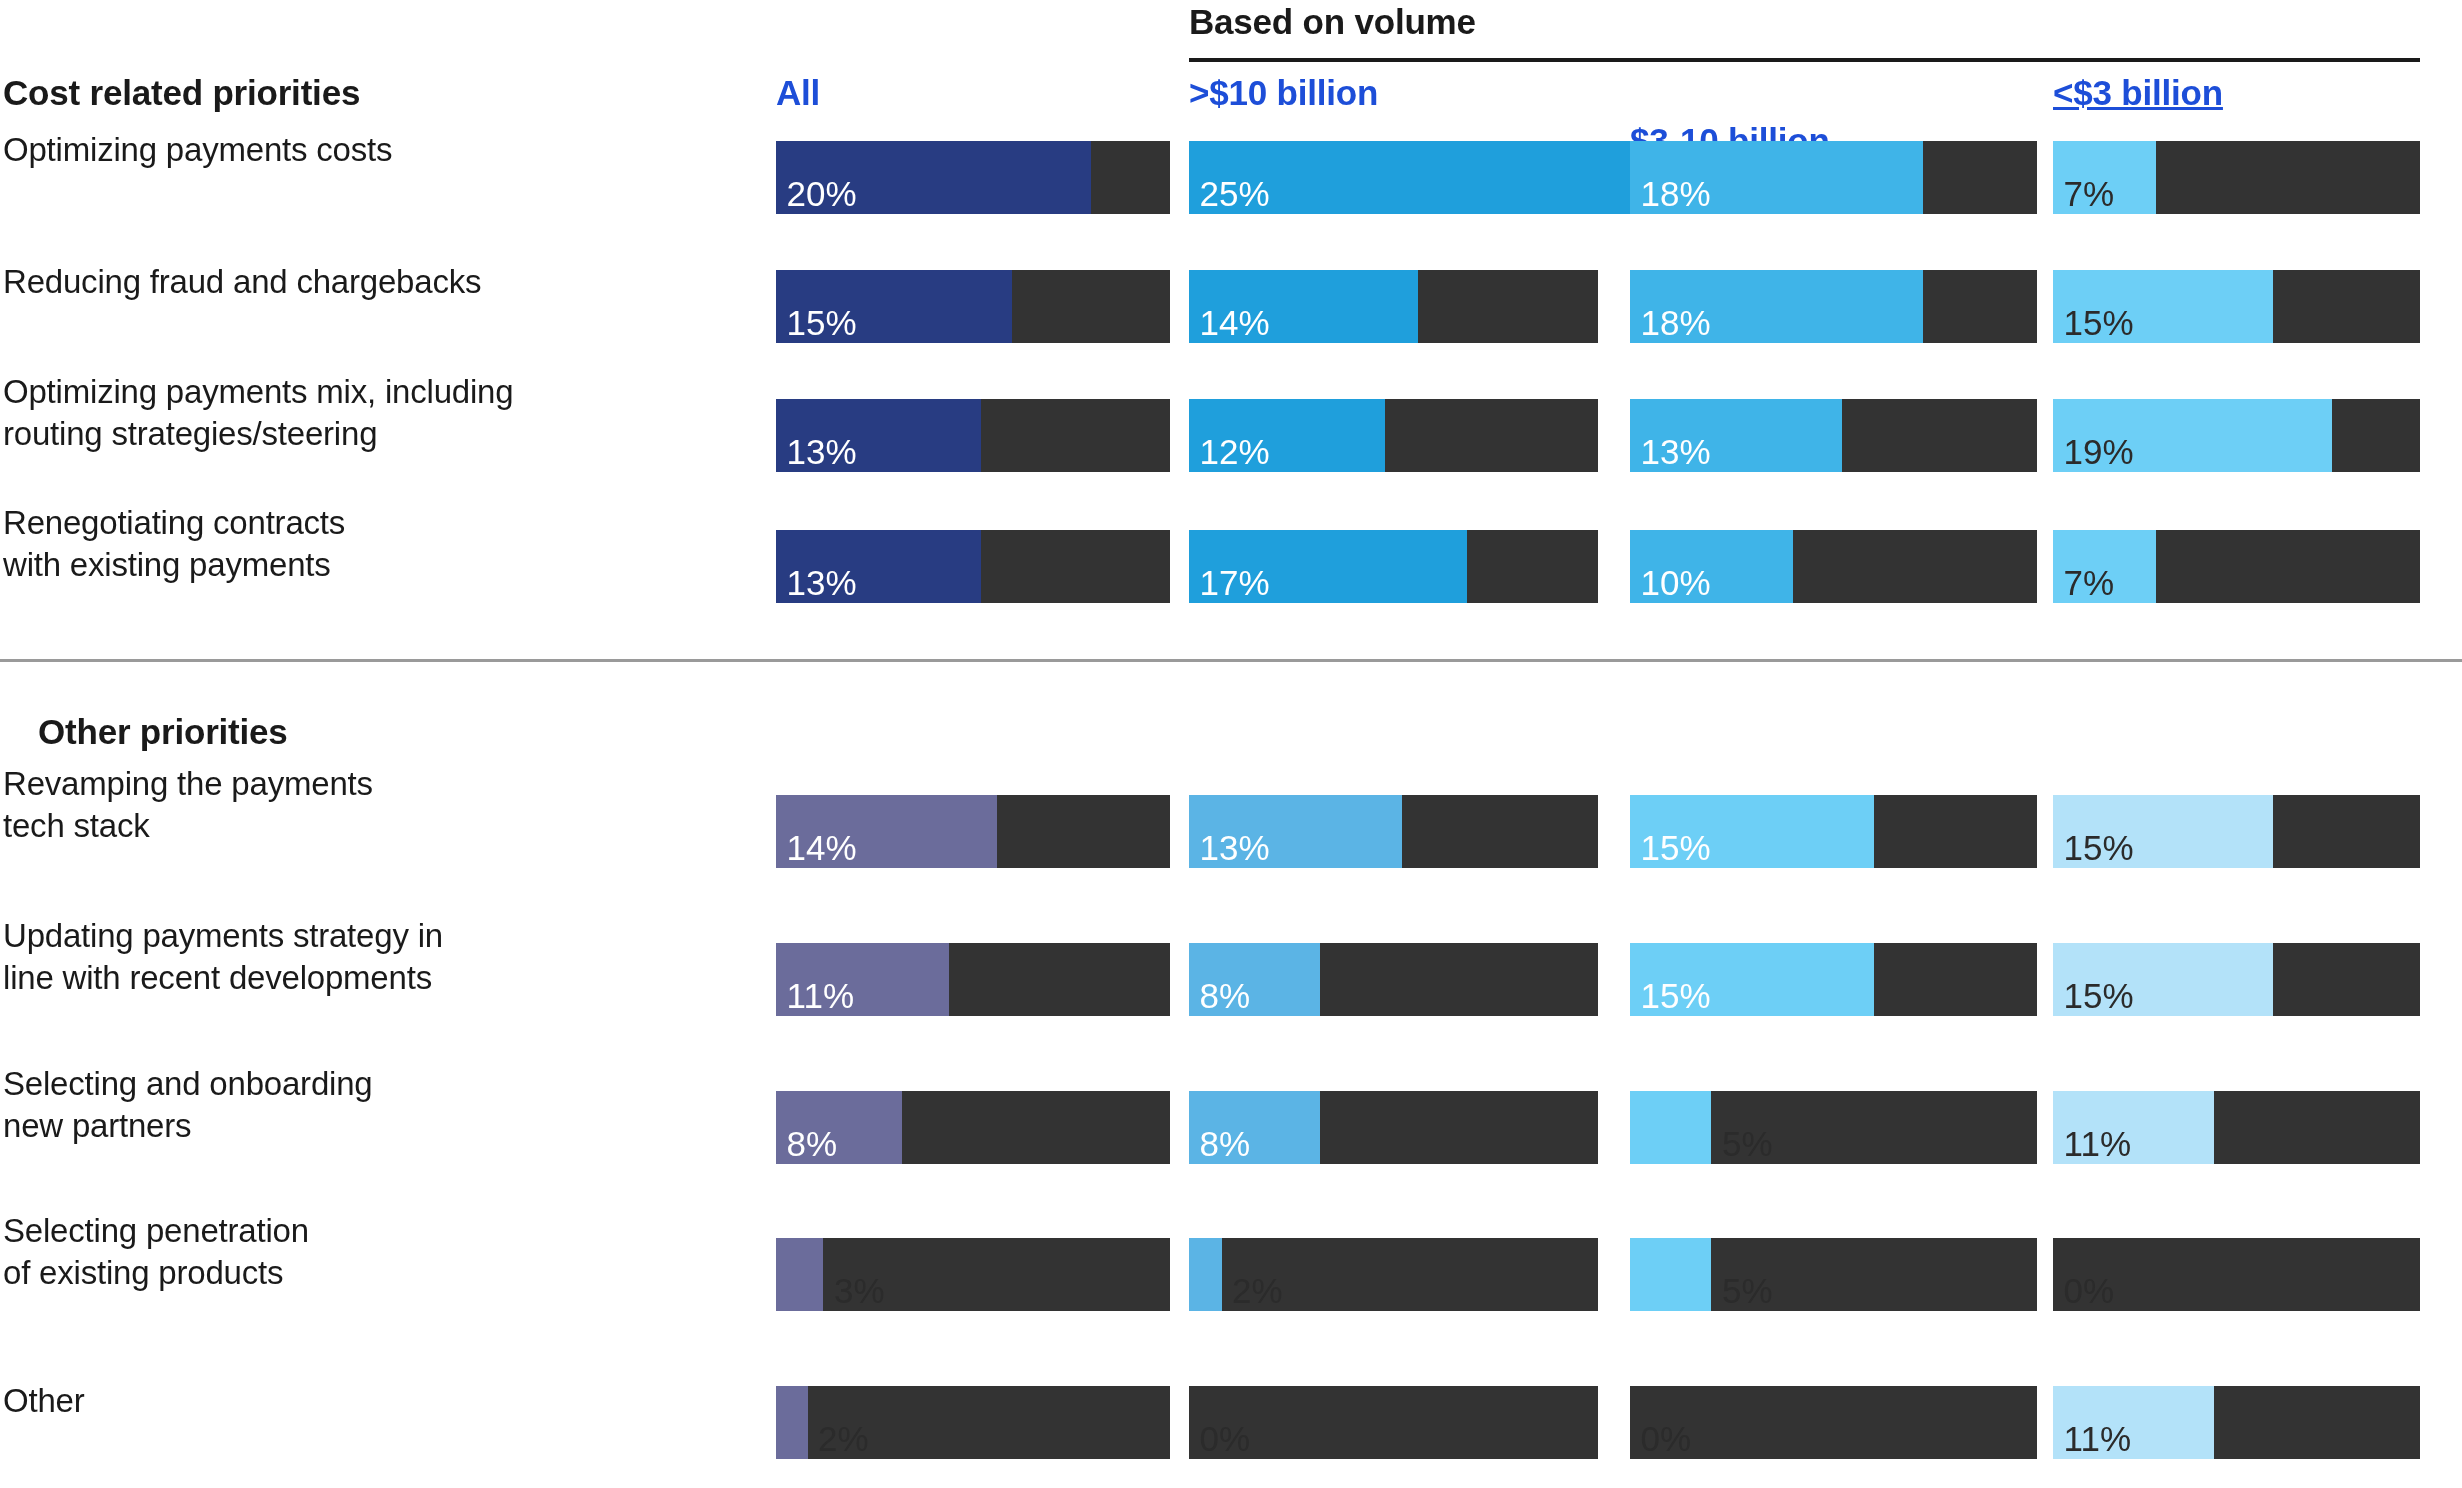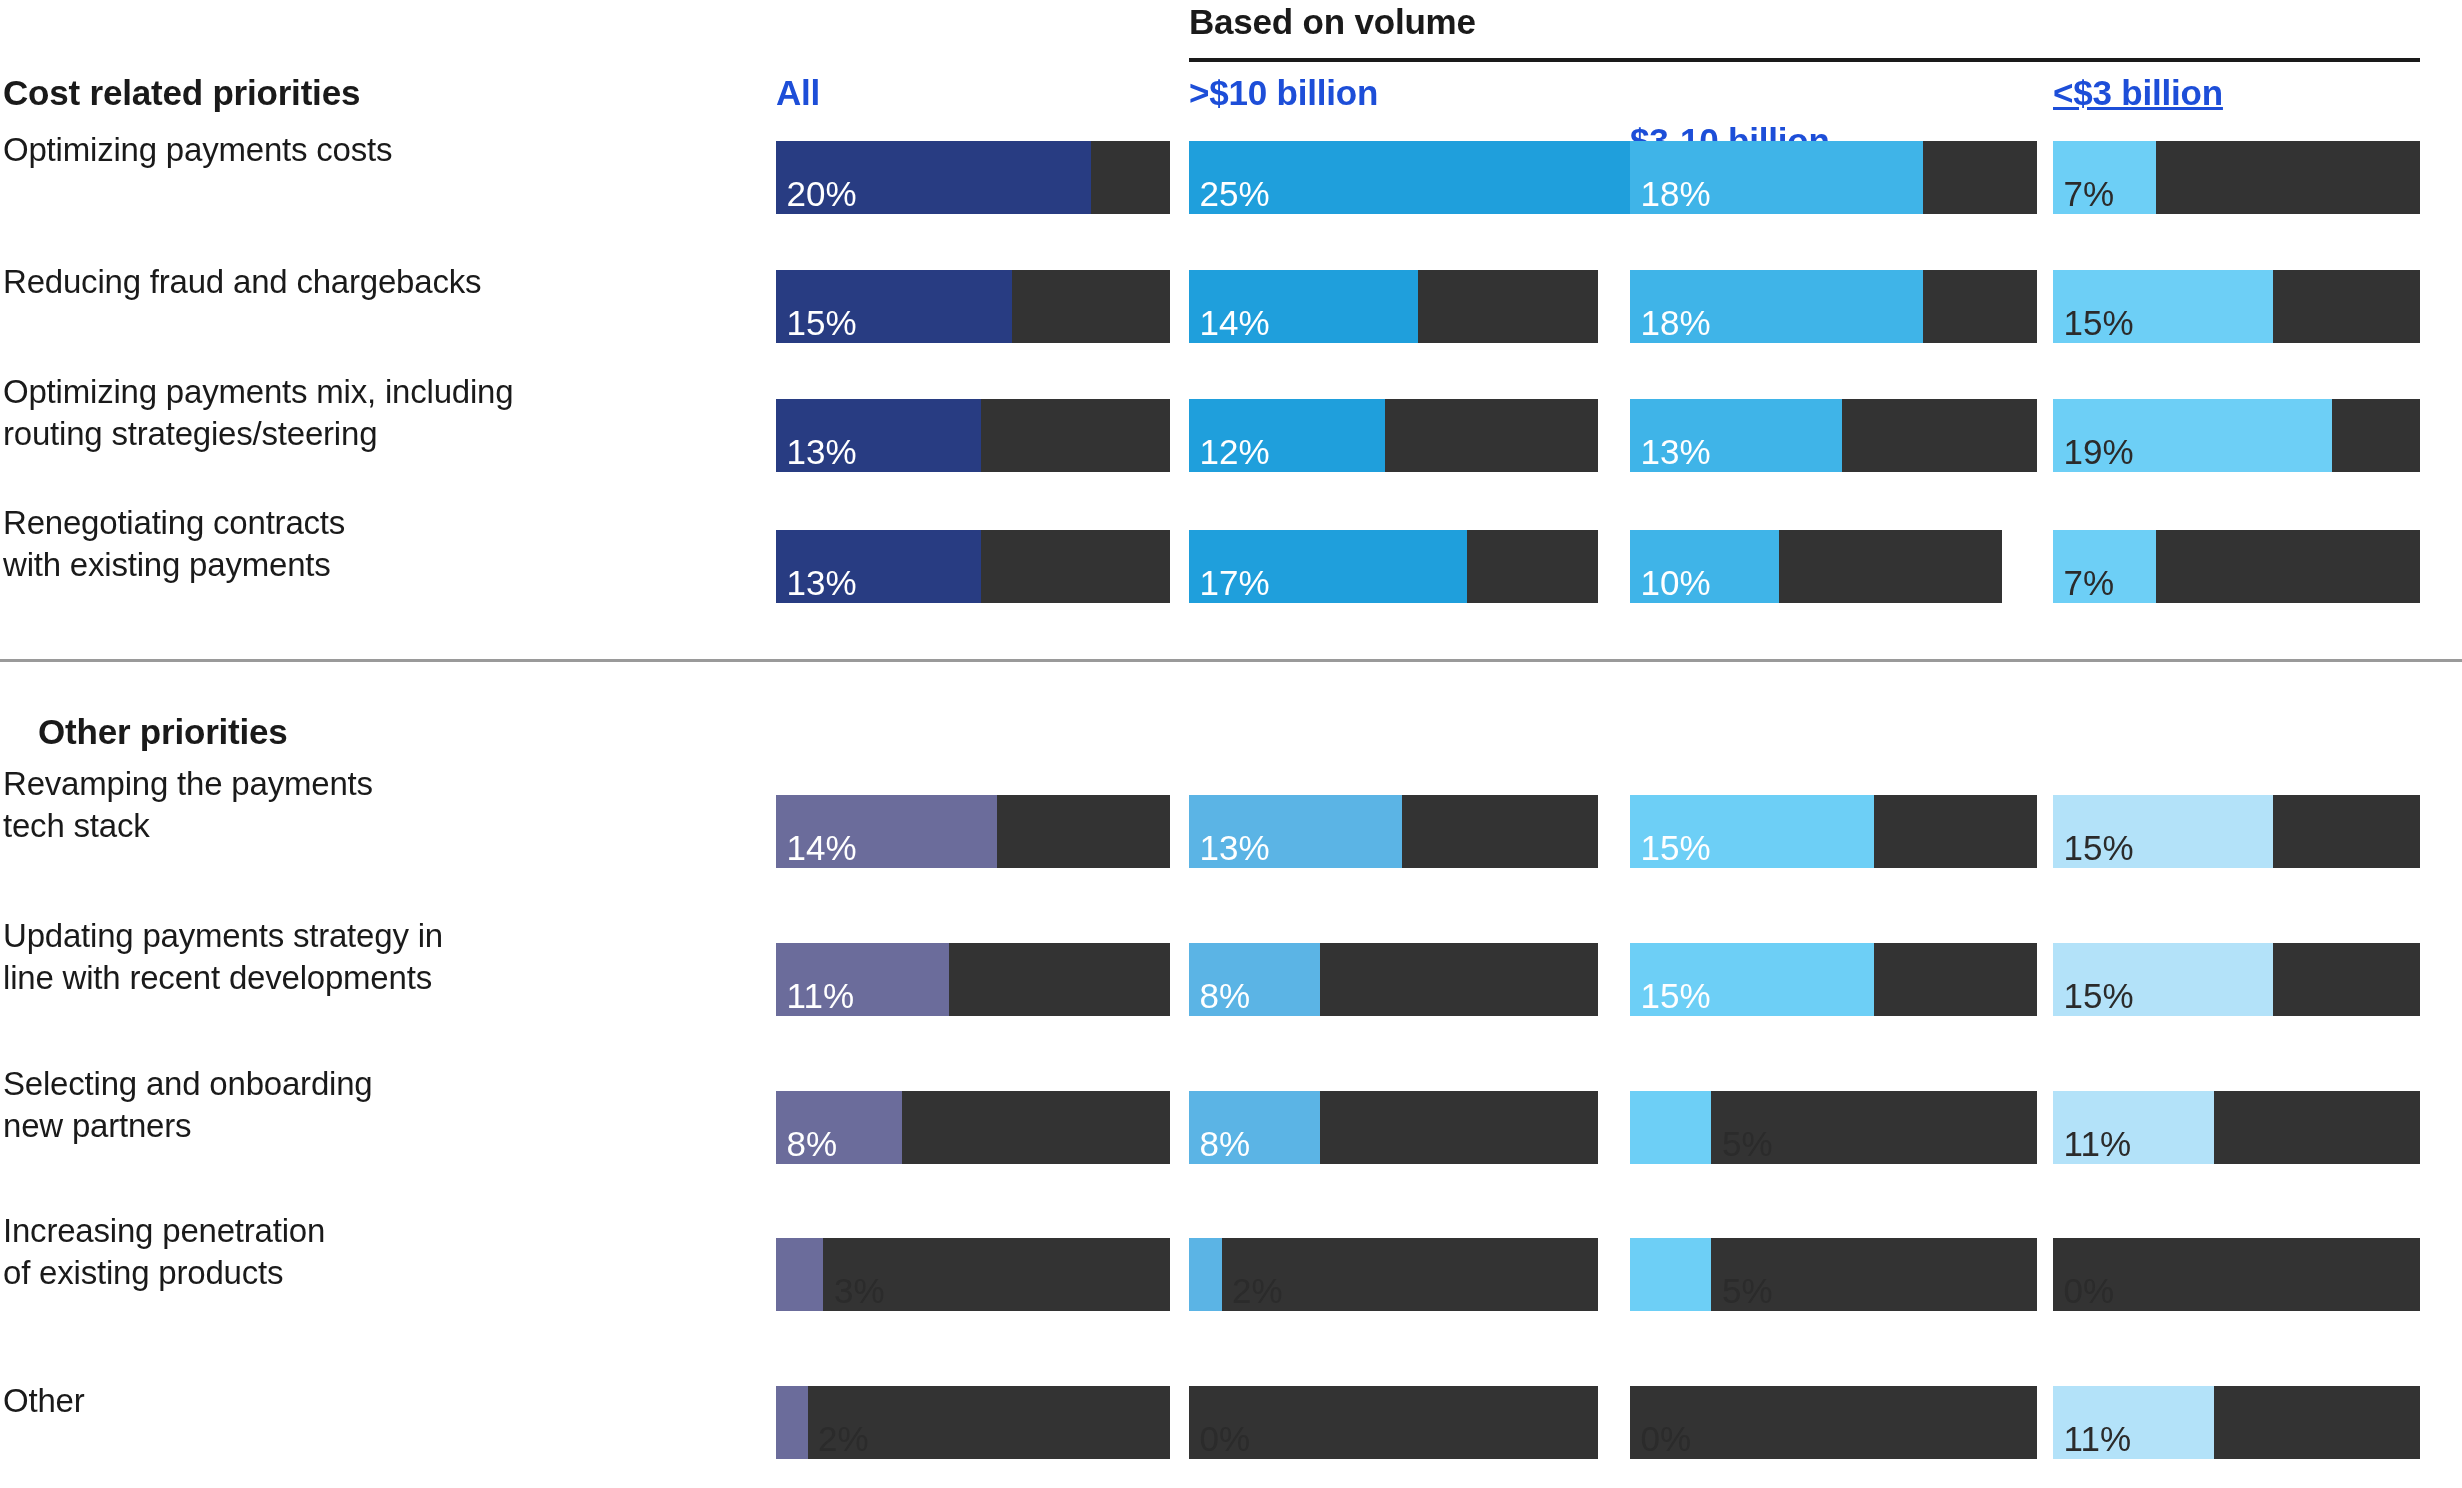--- a/index.html
+++ b/index.html
@@ -143,21 +143,21 @@
       <div class="row-label" style="top: 502px;">Renegotiating contracts
 with existing payments</div>
       <div class="bar" style="left: 776px; top: 530px; width: 394px; height: 73px; background: rgb(51, 51, 51);">
         <div class="fill" style="width: 52%; background: rgb(40, 60, 130);"></div>
         <div class="val light">13%</div>
       </div>
       <div class="bar" style="left: 1189px; top: 530px; width: 409px; height: 73px; background: rgb(51, 51, 51);">
         <div class="fill" style="width: 68%; background: rgb(31, 159, 220);"></div>
         <div class="val light">17%</div>
       </div>
-      <div class="bar" style="left: 1630px; top: 530px; width: 372px; height: 73px; background: rgb(51, 51, 51);">
+      <div class="bar" style="left: 1630px; top: 530px; width: 407px; height: 73px; background: rgb(51, 51, 51);">
         <div class="fill" style="width: 40%; background: rgb(63, 180, 232);"></div>
         <div class="val light">10%</div>
       </div>
       <div class="bar" style="left: 2053px; top: 530px; width: 367px; height: 73px; background: rgb(51, 51, 51);">
         <div class="fill" style="width: 28%; background: rgb(109, 207, 246);"></div>
         <div class="val dark">7%</div>
       </div>
       <div class="row-label" style="top: 763px;">Revamping the payments
 tech stack</div>
       <div class="bar" style="left: 776px; top: 795px; width: 394px; height: 73px; background: rgb(51, 51, 51);">
@@ -205,21 +205,21 @@
         <div class="val light">8%</div>
       </div>
       <div class="bar" style="left: 1630px; top: 1091px; width: 407px; height: 73px; background: rgb(51, 51, 51);">
         <div class="fill" style="width: 20%; background: rgb(109, 207, 246);"></div>
         <div class="val dark" style="left: 92px;">5%</div>
       </div>
       <div class="bar" style="left: 2053px; top: 1091px; width: 367px; height: 73px; background: rgb(51, 51, 51);">
         <div class="fill" style="width: 44%; background: rgb(179, 226, 249);"></div>
         <div class="val dark">11%</div>
       </div>
-      <div class="row-label" style="top: 1210px;">Increasing penetration
+      <div class="row-label" style="top: 1210px;">Selecting penetration
 of existing products</div>
       <div class="bar" style="left: 776px; top: 1238px; width: 394px; height: 73px; background: rgb(51, 51, 51);">
         <div class="fill" style="width: 12%; background: rgb(107, 108, 155);"></div>
         <div class="val dark" style="left: 58px;">3%</div>
       </div>
       <div class="bar" style="left: 1189px; top: 1238px; width: 409px; height: 73px; background: rgb(51, 51, 51);">
         <div class="fill" style="width: 8%; background: rgb(91, 180, 229);"></div>
         <div class="val dark" style="left: 43px;">2%</div>
       </div>
       <div class="bar" style="left: 1630px; top: 1238px; width: 407px; height: 73px; background: rgb(51, 51, 51);">

